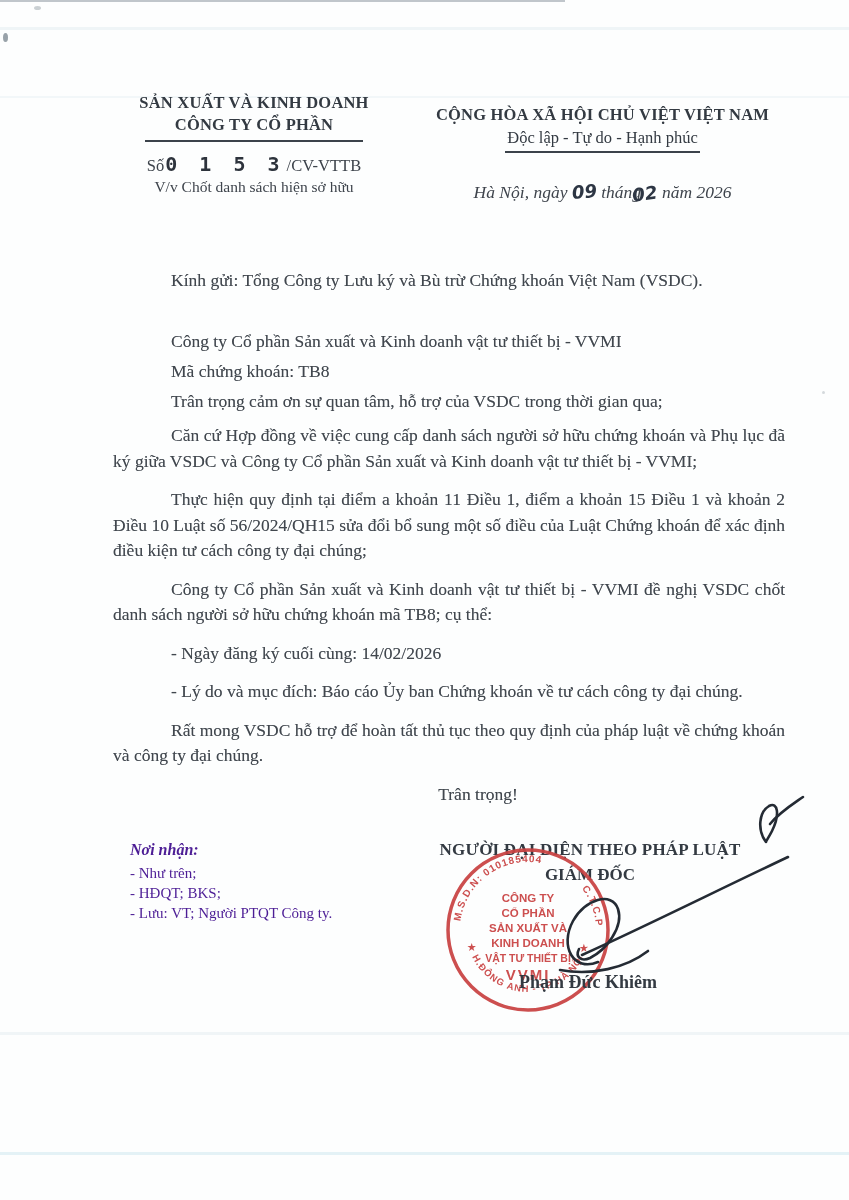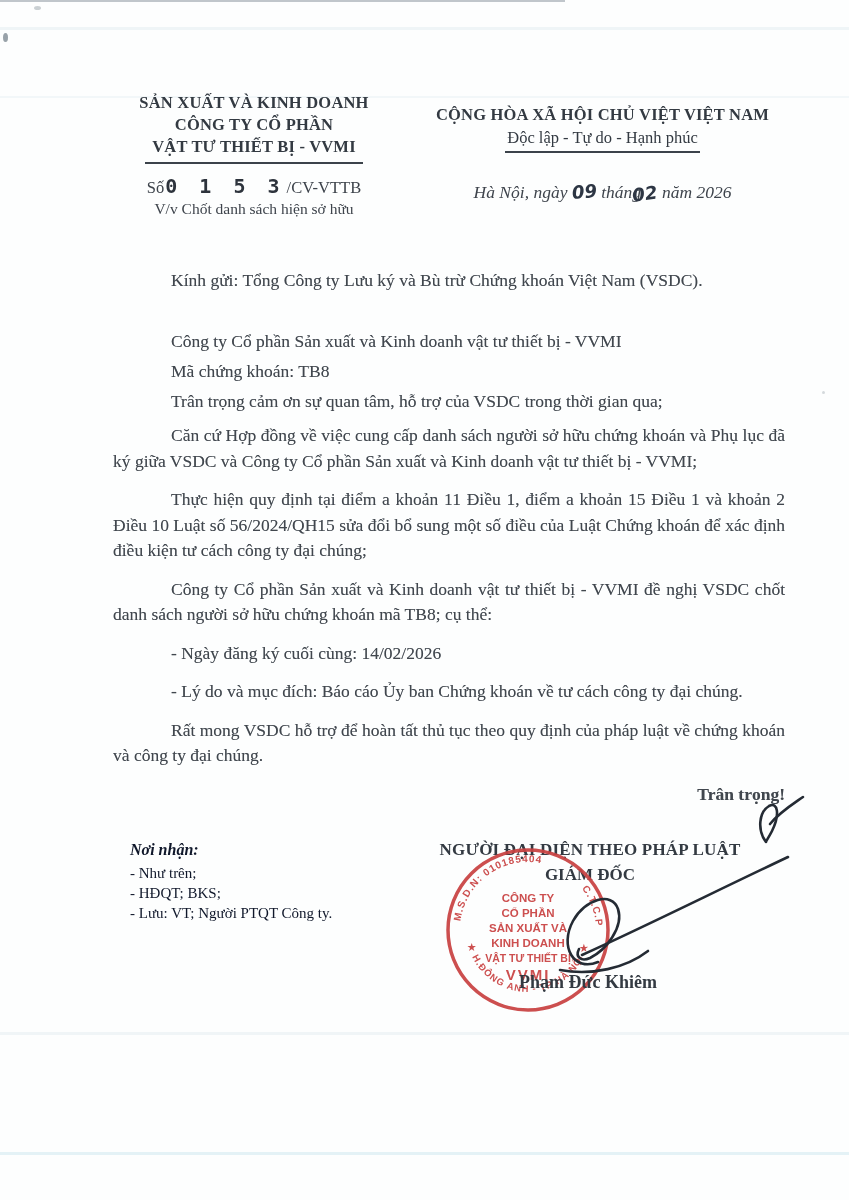--- a/index.html
+++ b/index.html
@@ -64,24 +64,24 @@
   
   .body-text {
     position:absolute; left:113px; top:268px; width:672px;
     font-size:17.5px; line-height:25.5px; color:#41474e;
     text-shadow:0 0 .4px rgba(62,72,82,.4);
   }
   .body-text p { text-indent:58px; text-align:justify; margin-bottom:13px; }
   .body-text p.single { text-align:left; margin-bottom:4.5px; }
   .body-text p.salutation { text-align:left; margin-bottom:35px; }
   .body-text p.thanks { margin-bottom:9px; }
-  .body-text p.closing { text-align:right; margin-top:2px;font-weight:bold; }
+  .body-text p.closing { text-align:center; margin-top:2px; }
 
   
-  .recipients { position:absolute; left:130px; top:840px; font-size:15px; line-height:20px; color:#0f172a; }
+  .recipients { position:absolute; left:130px; top:840px; font-size:15px; line-height:20px; color:#4c1d95; }
   .recipients .label { font-weight:bold; font-style:italic; font-size:16px; margin-bottom:3px; }
   .signer { position:absolute; left:412px; top:840px; width:356px; text-align:center; color:#333a42; }
   .signer .t1 { display:block; font-weight:bold; font-size:17px; letter-spacing:.2px; }
   .signer .t2 { display:block; font-weight:bold; font-size:17px; margin-top:5px; }
   .signer-name {
     position:absolute; left:438px; top:972px; width:300px; text-align:center;
     font-weight:bold; font-size:18px; color:#333a42;
   }
 
   
@@ -101,21 +101,20 @@
   <div class="streak s3"></div>
   <div class="streak s4"></div>
   <div class="streak s5"></div>
   <div class="speck k1"></div>
   <div class="speck k2"></div>
   <div class="speck k3"></div>
 
   <div class="lh-left">
     <span class="co-line">SẢN XUẤT VÀ KINH DOANH</span>
     <span class="co-line">CÔNG TY CỔ PHẦN</span>
-    <span class="co-line">VẬT TƯ THIẾT BỊ - VVMI</span>
     <span class="rule"></span>
     <div class="ref-line">
       <span>Số</span><span class="ref-digits">0 1 5 3</span><span>/CV-VTTB</span>
     </div>
     <span class="subject">V/v Chốt danh sách hiện sở hữu</span>
   </div>
 
   <div class="lh-right">
     <span class="motto1">CỘNG HÒA XÃ HỘI CHỦ VIỆT VIỆT NAM</span>
     <span class="motto2">Độc lập - Tự do - Hạnh phúc</span>

